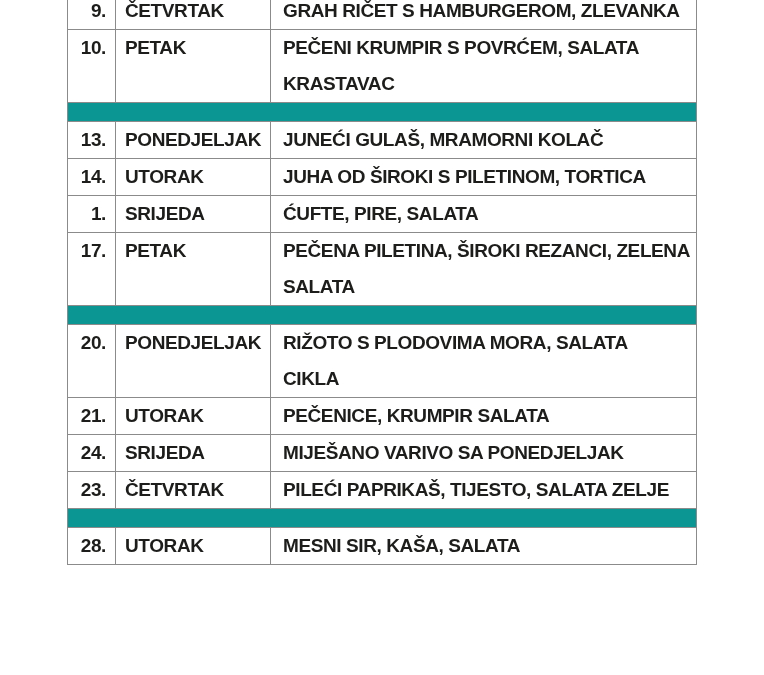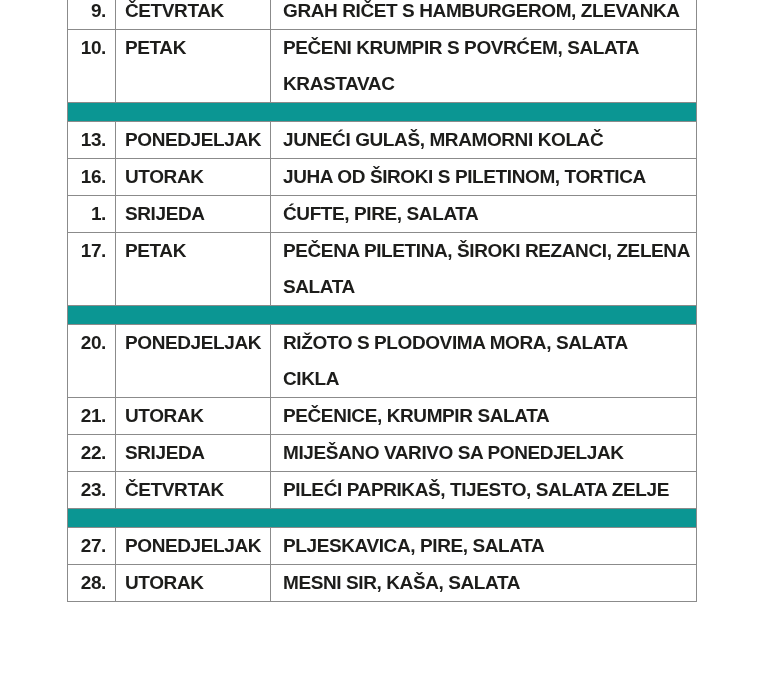--- a/index.html
+++ b/index.html
@@ -80,21 +80,21 @@
         </tr>
         <tr class="sep-row">
           <td colspan="3" style="background: rgb(11, 150, 147);"></td>
         </tr>
         <tr>
           <td class="date-cell">13.</td>
           <td class="day-cell">PONEDJELJAK</td>
           <td class="meal-cell">JUNEĆI GULAŠ, MRAMORNI KOLAČ</td>
         </tr>
         <tr>
-          <td class="date-cell">16.</td>
+          <td class="date-cell">14.</td>
           <td class="day-cell">UTORAK</td>
           <td class="meal-cell">JUHA OD ŠIROKI S PILETINOM, TORTICA</td>
         </tr>
         <tr>
           <td class="date-cell">1.</td>
           <td class="day-cell">SRIJEDA</td>
           <td class="meal-cell">ĆUFTE, PIRE, SALATA</td>
         </tr>
         <tr>
           <td class="date-cell">17.</td>
@@ -110,37 +110,32 @@
           <td class="day-cell">PONEDJELJAK</td>
           <td class="meal-cell">RIŽOTO S PLODOVIMA MORA, SALATA
 CIKLA</td>
         </tr>
         <tr>
           <td class="date-cell">21.</td>
           <td class="day-cell">UTORAK</td>
           <td class="meal-cell">PEČENICE, KRUMPIR SALATA</td>
         </tr>
         <tr>
-          <td class="date-cell">22.</td>
+          <td class="date-cell">24.</td>
           <td class="day-cell">SRIJEDA</td>
           <td class="meal-cell">MIJEŠANO VARIVO SA PONEDJELJAK</td>
         </tr>
         <tr>
           <td class="date-cell">23.</td>
           <td class="day-cell">ČETVRTAK</td>
           <td class="meal-cell">PILEĆI PAPRIKAŠ, TIJESTO, SALATA ZELJE</td>
         </tr>
         <tr class="sep-row">
           <td colspan="3" style="background: rgb(11, 150, 147);"></td>
         </tr>
         <tr>
-          <td class="date-cell">27.</td>
-          <td class="day-cell">PONEDJELJAK</td>
-          <td class="meal-cell">PLJESKAVICA, PIRE, SALATA</td>
-        </tr>
-        <tr>
           <td class="date-cell">28.</td>
           <td class="day-cell">UTORAK</td>
           <td class="meal-cell">MESNI SIR, KAŠA, SALATA</td>
         </tr>
       </tbody>
   </table>
 </div>
 
 </body></html>

